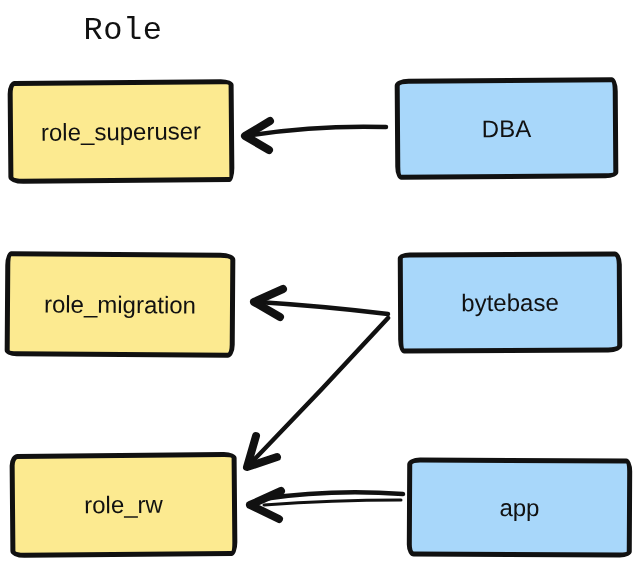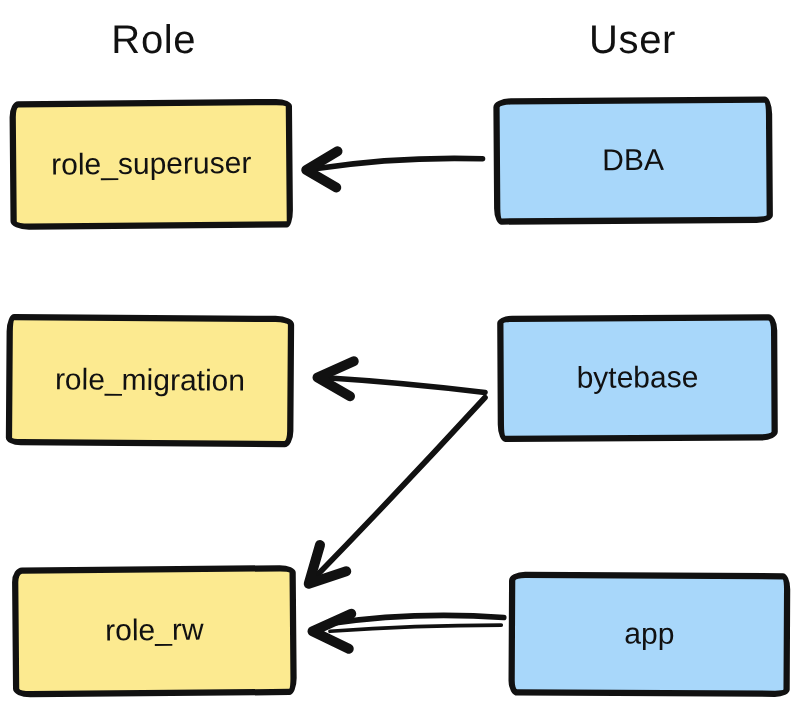--- a/index.html
+++ b/index.html
@@ -16,20 +16,21 @@
   }
   .col-title {
     position: absolute;
     top: 10px;
     height: 42px;
     line-height: 42px;
     text-align: center;
     font-size: 32px;
     color: #111111;
     letter-spacing: 0.5px;
+    font-family: Liberation Mono, monospace;
   }
   .role-title { left: 0px;   width: 246px; }
   .user-title { left: 386px; width: 240px; }
 
   .node {
     position: absolute;
     border: 5px solid #111111;
     display: flex;
     align-items: center;
     justify-content: center;
@@ -74,21 +75,20 @@
     stroke-linejoin: round;
   }
 </style>
 </head>
 <body>
 
 <div class="canvas">
 
   <div class="col-title role-title">Role</div>
 
-  <div class="col-title user-title">User</div>
 
   <div class="node n-superuser" style="background: rgb(252, 234, 144);">
     <span>role_superuser</span>
   </div>
 
   <div class="node n-dba" style="background: rgb(168, 215, 250);">
     <span>DBA</span>
   </div>
 
   <div class="node n-migration" style="background: rgb(252, 234, 144);">

